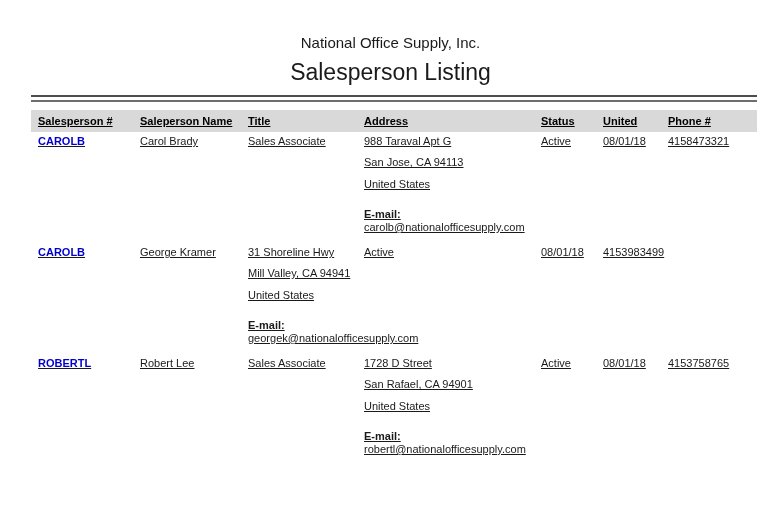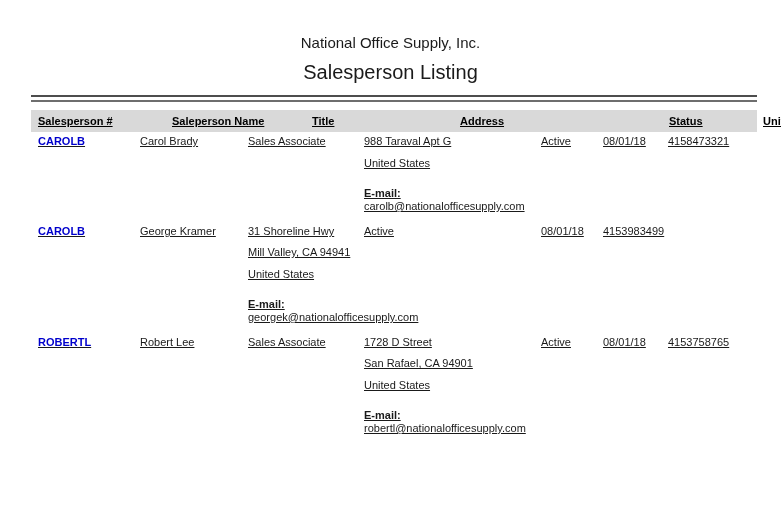--- a/index.html
+++ b/index.html
@@ -21,21 +21,21 @@
     padding-top: 34px;
     text-align: center;
   }
   .company-name {
     font-size: 15px;
     line-height: 18px;
     color: #1a1a1a;
   }
   .report-title {
     margin-top: 5px;
-    font-size: 20px;
+    font-size: 23px;
     line-height: 31px;
     color: #1a1a1a;
   }
   
   .content {
     position: absolute;
     left: 31px;
     top: 95px;
     width: 726px;
   }
@@ -54,21 +54,20 @@
     grid-template-columns: 102px 108px 116px 177px 62px 65px 1fr;
     padding-left: 7px;
     font-size: 11px;
     line-height: 14px;
   }
   .header-row {
     margin-top: 8px;
     background: #d9d9d9;
     height: 22px;
     align-items: center;
-    gap: 32px;
   }
   .header-row .th {
     font-weight: bold;
     text-decoration: underline;
     color: #000000;
     white-space: nowrap;
   }
   .record {
     margin-top: 2px;
     margin-bottom: 11px;
@@ -123,20 +122,21 @@
     </div>
 
     <div class="grid record">
       <div class="cell">
         <a class="id-link">CAROLB</a>
       </div>
       <div class="cell">Carol Brady</div>
       <div class="cell">Sales Associate</div>
       <div class="cell addr">
         <div>988 Taraval Apt G</div>
+        <div class="l2">San Jose, CA 94113</div>
         <div class="country">United States</div>
         <div class="email-block">
           <div class="email-label">E-mail:</div>
           <div class="email">carolb@nationalofficesupply.com</div>
         </div>
       </div>
       <div class="cell">Active</div>
       <div class="cell">08/01/18</div>
       <div class="cell">4158473321</div>
     </div>

